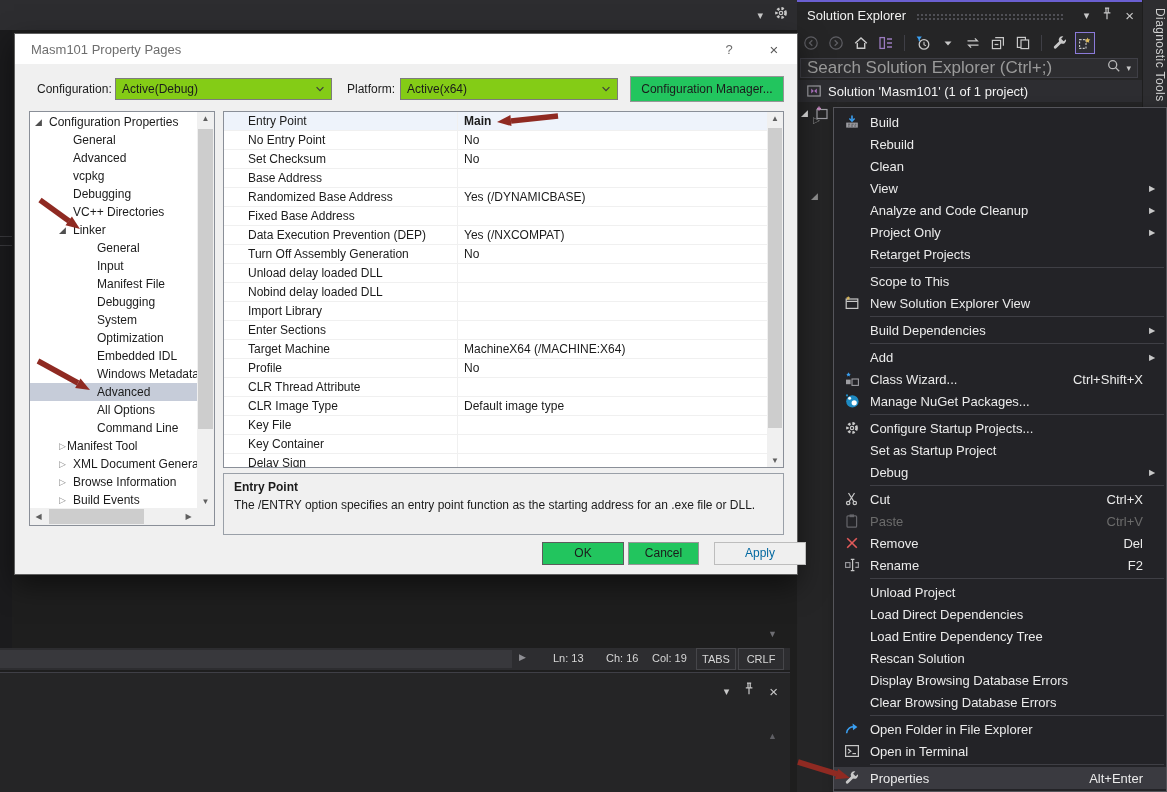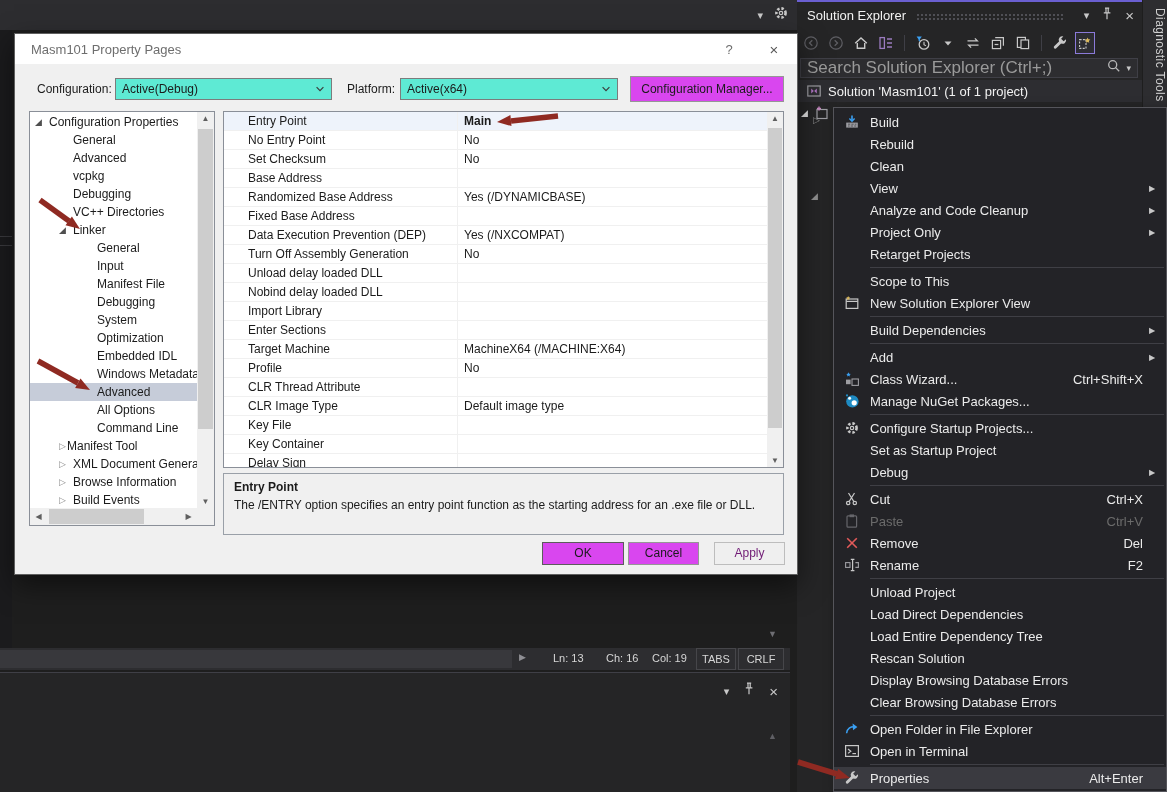--- a/index.html
+++ b/index.html
@@ -75,29 +75,29 @@
   
   .dlg{position:absolute;left:14px;top:33px;width:784px;height:542px;background:#f0f0f0;border:1px solid #5f5f5f;
        box-shadow:0 10px 26px rgba(0,0,0,.5);font-size:12px;color:#1b1b1b;z-index:10;}
   .dlg-title{position:absolute;left:0;top:0;width:100%;height:30px;background:#fff;display:flex;align-items:center;
              padding-left:16px;font-size:13px;color:#6e6e6e;}
   .dlg-title .dt-btns{margin-left:auto;display:flex;align-items:center;}
   .dt-help{width:44px;text-align:center;color:#6e6e6e;font-size:13px;}
   .dt-close{width:46px;text-align:center;color:#5a5a5a;font-size:15px;}
   .dlg-lbl{position:absolute;top:44px;height:22px;line-height:22px;text-align:right;}
   .lbl-conf{left:22px;} .lbl-plat{left:332px;}
-  .combo{position:absolute;top:44px;height:22px;background:#5eead4;border:1px solid #7c7c7c;display:flex;align-items:center;
+  .combo{position:absolute;top:44px;height:22px;background:#84cc16;border:1px solid #7c7c7c;display:flex;align-items:center;
          padding:0 6px;}
   .combo-conf{left:100px;width:217px;} .combo-plat{left:385px;width:218px;}
   .combo .cv{flex:1;}
-  .win-btn{position:absolute;background:#d946ef;border:1px solid #969696;text-align:center;font-size:12px;color:#1b1b1b;}
+  .win-btn{position:absolute;background:#22c55e;border:1px solid #969696;text-align:center;font-size:12px;color:#1b1b1b;}
   .btn-cfg{left:615px;top:42px;width:154px;height:26px;line-height:24px;}
   .btn-ok{left:527px;top:508px;width:82px;height:23px;line-height:21px;border-color:#5c5c5c;}
   .btn-cancel{left:613px;top:508px;width:71px;height:23px;line-height:21px;}
-  .btn-apply{left:699px;top:508px;width:71px;height:23px;line-height:21px;color:#701a75;border-color:#bdbdbd;background:#efefef;}
+  .btn-apply{left:699px;top:508px;width:92px;height:23px;line-height:21px;color:#0369a1;border-color:#bdbdbd;background:#efefef;}
 
   .dlg-tree{position:absolute;left:14px;top:77px;width:186px;height:415px;background:#fff;border:1px solid #8a8f98;}
   .tree-rows{position:absolute;left:0;top:1px;width:167px;height:396px;overflow:hidden;}
   .trow{position:relative;height:18px;line-height:18px;white-space:nowrap;}
   .trow.sel{background:var(--sel,#c6ccd9);}
   .texp{position:absolute;top:0;font-size:9px;color:#4f4f4f;}
   .texp.col{color:#8a8a8a;}
   .tlbl{position:absolute;top:0;font-size:12px;color:#1b1b1b;}
   .sbar{position:absolute;background:#f0f0f0;}
   .sb-v{right:0;top:0;width:17px;bottom:17px;}

